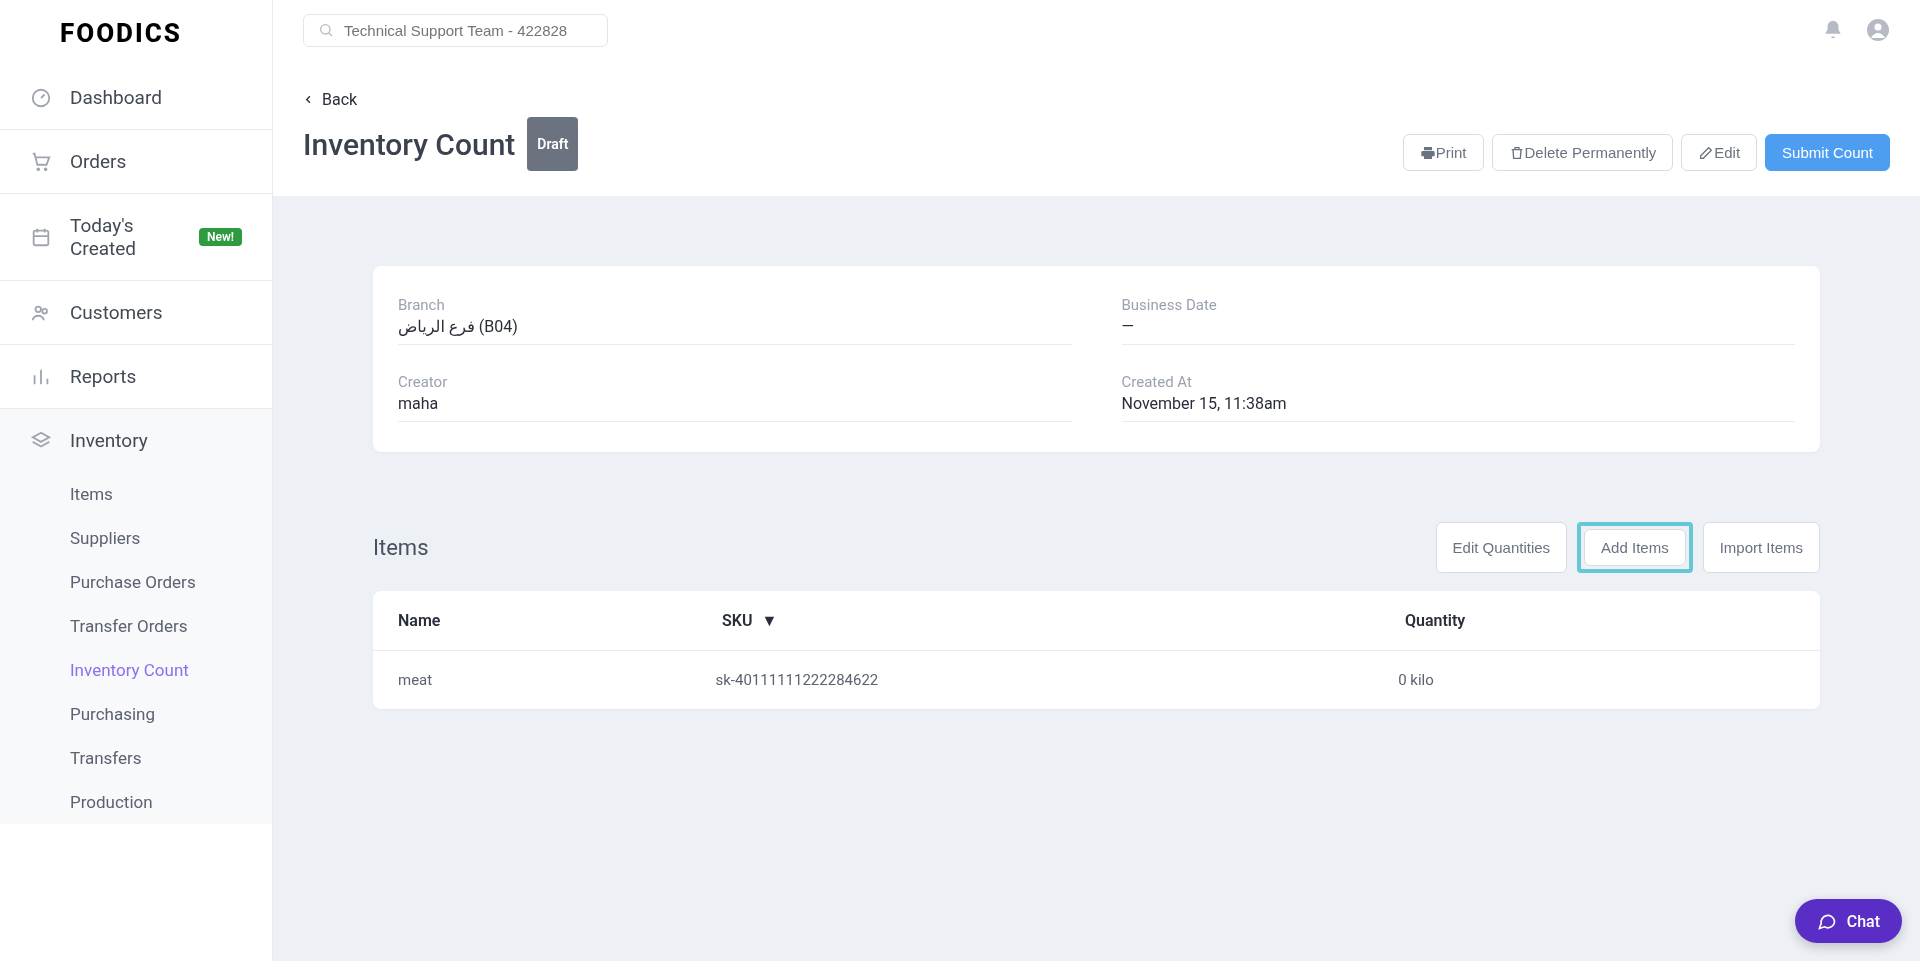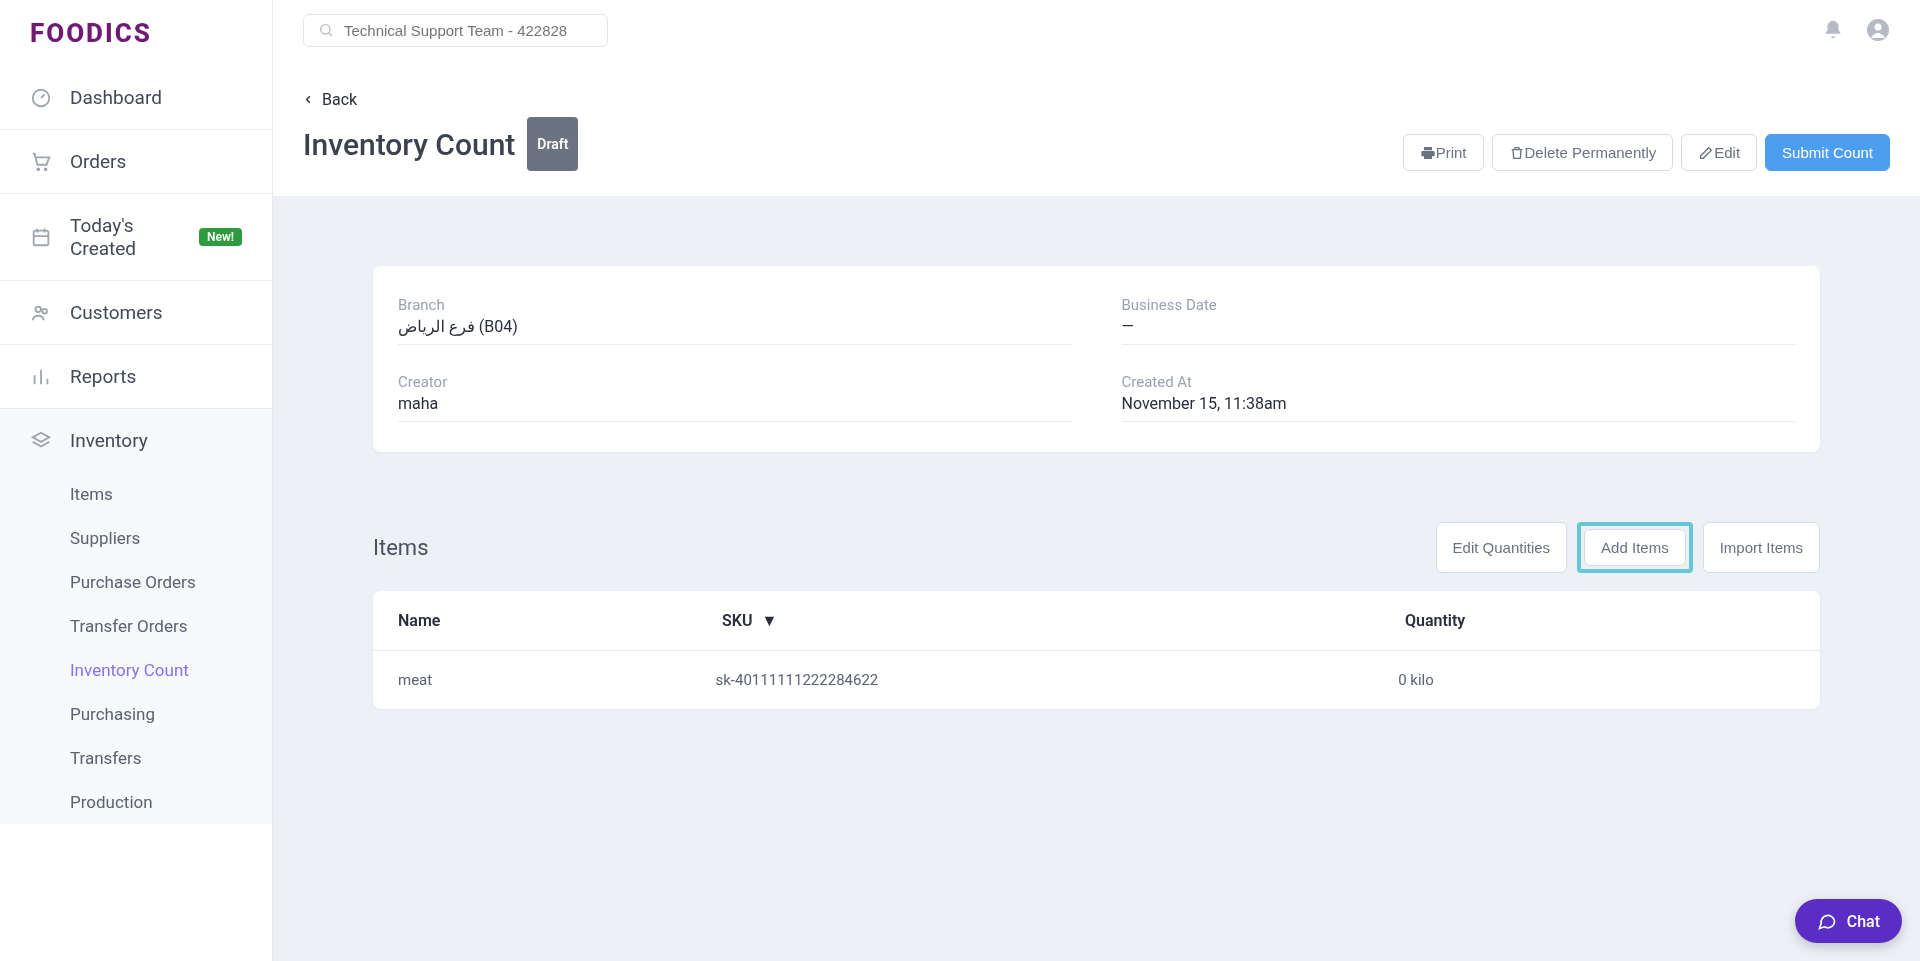--- a/index.html
+++ b/index.html
@@ -15,21 +15,22 @@
   border-right: 1px solid #e8eaed;
   background: #fff;
   display: flex;
   flex-direction: column;
 }
 .logo {
   padding: 18px 30px;
   font-weight: 800;
   font-size: 26px;
   letter-spacing: 2px;
-  color: #701a75;
+  color: #000000;
+  margin-left: 30px;
 }
 .nav { display: flex; flex-direction: column; }
 .nav-item {
   display: flex;
   align-items: center;
   gap: 18px;
   padding: 20px 30px;
   border-bottom: 1px solid #e8eaed;
   cursor: pointer;
   font-size: 19px;

